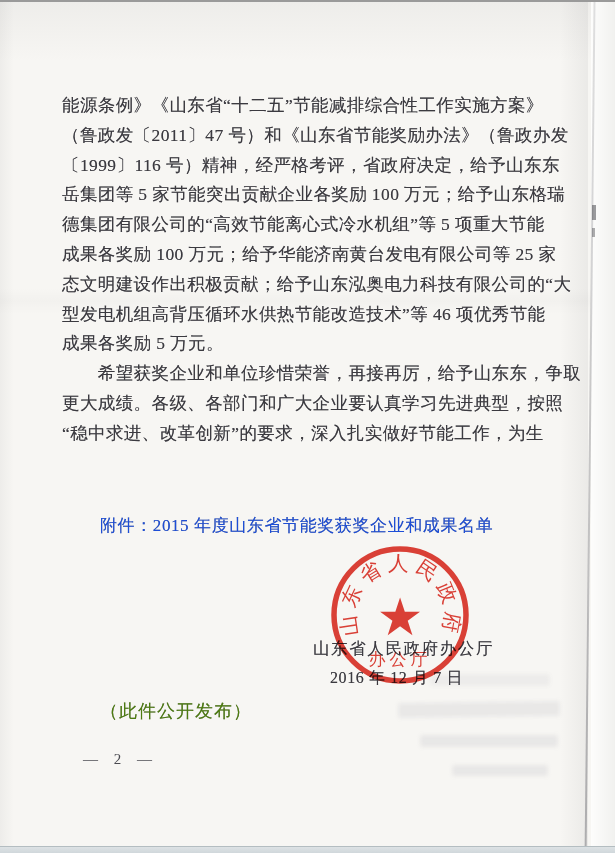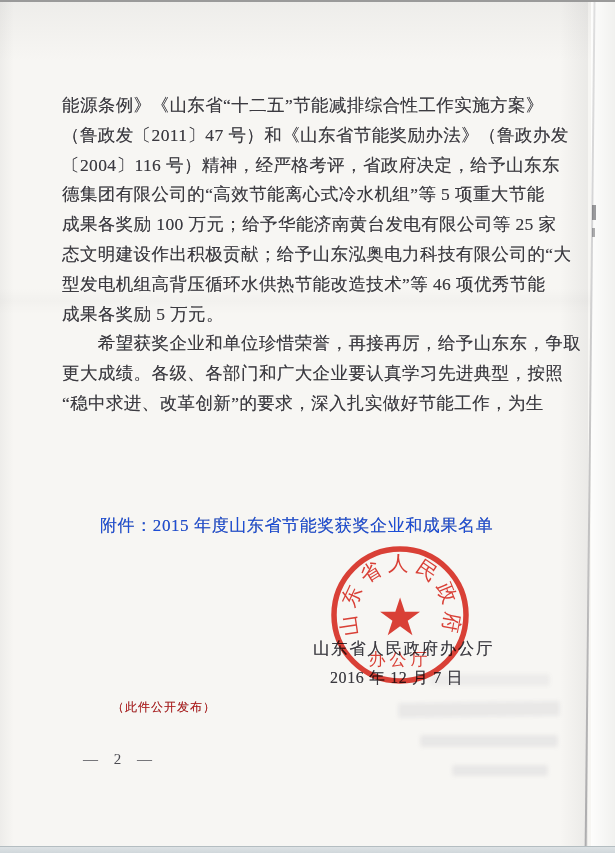--- a/index.html
+++ b/index.html
@@ -50,22 +50,22 @@
     position:absolute;left:100px;top:512px;
     font-size:17px;color:#1d4ed8;letter-spacing:0.6px;white-space:nowrap;
     text-shadow:0 0 0.4px rgba(59,58,64,0.55);
   }
   .signature-block{position:absolute;left:313px;top:636px;color:#3b3a40;}
   .signature-issuer{font-size:16.5px;letter-spacing:1.6px;white-space:nowrap;
     text-shadow:0 0 0.4px rgba(59,58,64,0.55);}
   .signature-date{font-size:16px;letter-spacing:0.6px;white-space:nowrap;margin-top:8px;margin-left:17px;
     text-shadow:0 0 0.4px rgba(59,58,64,0.55);}
   .release-note{
-    position:absolute;left:112px;top:697px;
-    font-size:12px;color:#b91c1c;letter-spacing:1px;white-space:nowrap;
+    position:absolute;left:100px;top:697px;
+    font-size:18px;color:#4d7c0f;letter-spacing:1px;white-space:nowrap;
     text-shadow:0 0 0.4px rgba(59,58,64,0.55);
   }
   .page-number{
     position:absolute;left:83px;top:749px;
     font-size:15px;color:#4a4a50;letter-spacing:6px;white-space:nowrap;
   }
   
   .seal{
     position:absolute;left:324px;top:537px;width:152px;height:152px;
     mix-blend-mode:multiply;opacity:0.93;
@@ -86,21 +86,22 @@
   <div class="edge-notch-1"></div>
   <div class="edge-notch-2"></div>
   <div class="ghost g1"></div>
   <div class="ghost g2"></div>
   <div class="ghost g3"></div>
   <div class="ghost g4"></div>
 
   <div class="body-text">
     <div class="body-line">能源条例》《山东省“十二五”节能减排综合性工作实施方案》</div>
     <div class="body-line">（鲁政发〔2011〕47 号）和《山东省节能奖励办法》（鲁政办发</div>
-    <div class="body-line">〔2004〕116 号）精神，经严格考评，省政府决定，给予山东东</div>
+    <div class="body-line">〔1999〕116 号）精神，经严格考评，省政府决定，给予山东东</div>
+    <div class="body-line">岳集团等 5 家节能突出贡献企业各奖励 100 万元；给予山东格瑞</div>
     <div class="body-line">德集团有限公司的“高效节能离心式冷水机组”等 5 项重大节能</div>
     <div class="body-line">成果各奖励 100 万元；给予华能济南黄台发电有限公司等 25 家</div>
     <div class="body-line">态文明建设作出积极贡献；给予山东泓奥电力科技有限公司的“大</div>
     <div class="body-line">型发电机组高背压循环水供热节能改造技术”等 46 项优秀节能</div>
     <div class="body-line">成果各奖励 5 万元。</div>
     <div class="body-line">　　希望获奖企业和单位珍惜荣誉，再接再厉，给予山东东，争取</div>
     <div class="body-line">更大成绩。各级、各部门和广大企业要认真学习先进典型，按照</div>
     <div class="body-line">“稳中求进、改革创新”的要求，深入扎实做好节能工作，为生</div>
   </div>
 

